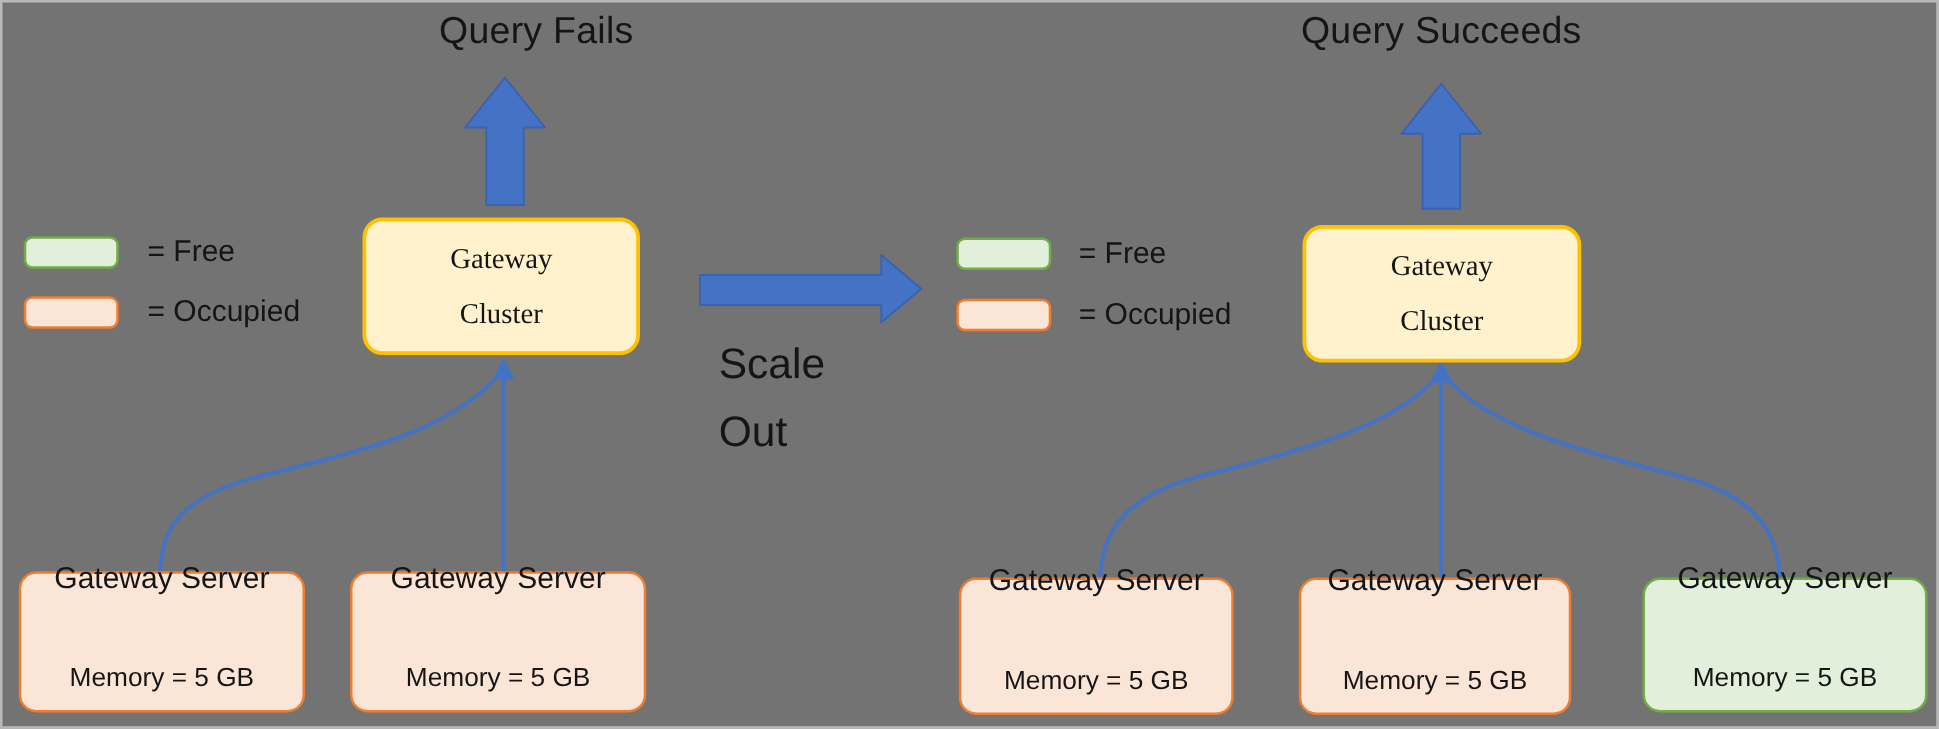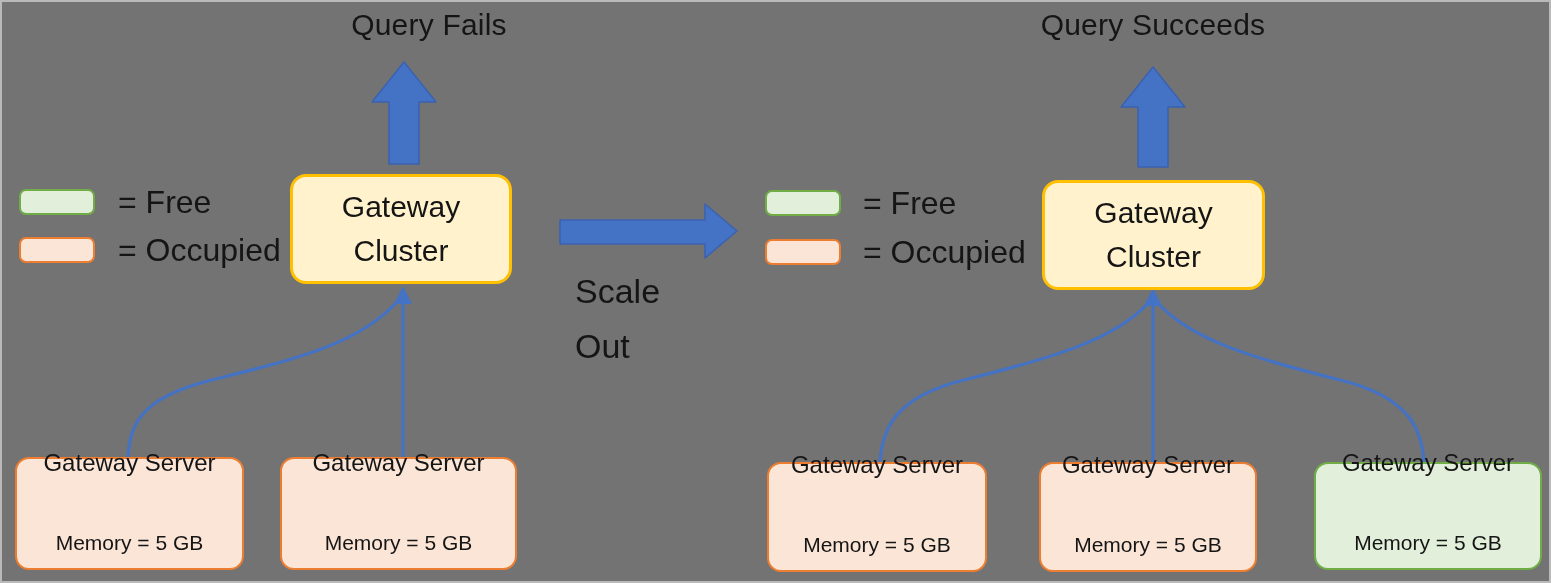--- a/index.html
+++ b/index.html
@@ -9,37 +9,37 @@
     color:#1b1b1b;
   }
   .abs{position:absolute;}
   .title{
     font-size:30px;letter-spacing:.2px;text-align:center;color:#151515;
     white-space:nowrap;
   }
   .cluster-box{
     box-sizing:border-box;background:#FFF2CC;border:3px solid #FFC000;border-radius:16px;
     display:flex;flex-direction:column;align-items:center;justify-content:center;
-    font-size:30px;line-height:44px;color:#151515;text-align:center;
+    font-size:23px;line-height:44px;color:#151515;text-align:center;font-family:Liberation Serif, serif;
   }
   .server-box{
     box-sizing:border-box;border-radius:14px;
     display:flex;flex-direction:column;align-items:center;justify-content:flex-end;
     text-align:center;padding-bottom:9px;color:#151515;gap:48px;
   }
   .server-box.occupied{background:#FBE5D6;border:2.5px solid #ED7D31;}
   .server-box.free{background:#E2EFDA;border:2.5px solid #70AD47;}
   .server-line1{font-size:24px;line-height:30px;}
   .server-line2{font-size:21px;line-height:33px;}
   .legend-swatch{
     box-sizing:border-box;width:76px;height:26px;border-radius:7px;
   }
   .legend-swatch.free{background:#E2EFDA;border:2.5px solid #70AD47;}
   .legend-swatch.occupied{background:#FBE5D6;border:2.5px solid #ED7D31;}
-  .legend-label{font-size:32px;line-height:28px;white-space:nowrap;color:#151515;text-align:right;}
+  .legend-label{font-size:24px;line-height:28px;white-space:nowrap;color:#151515;text-align:right;}
   .scale-label{font-size:34px;line-height:55px;color:#151515;}
   svg{display:block;}
 </style>
 </head>
 <body>
 
 <div class="canvas">
 
   <svg class="abs" style="left:0;top:0;" width="1547" height="579" viewBox="0 0 1547 579">
 

